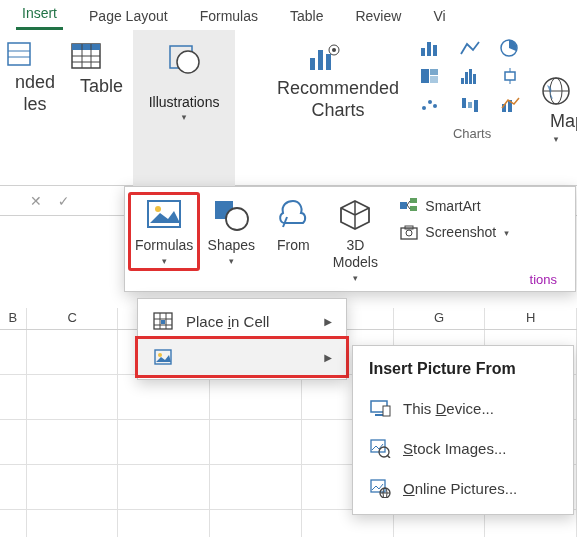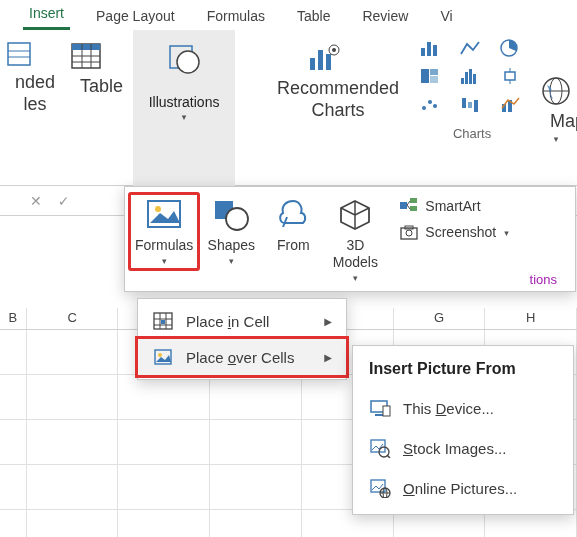--- a/index.html
+++ b/index.html
@@ -1,18 +1,18 @@
 <!DOCTYPE html>
 <html><head>
 <meta charset="utf-8">
 <style>
   * { margin: 0; padding: 0; box-sizing: border-box; font-family: "Segoe UI", sans-serif; }
   body { background: #fff; font-size: 14px; color: #222; width: 577px; height: 537px; overflow: hidden; position: relative; }
   
-  .tabs { display: flex; height: 30px; align-items: flex-end; padding-left: 23px; gap: 20px; }
+  .tabs { display: flex; height: 30px; align-items: flex-end; padding-left: 16px; gap: 20px; }
   .tab { padding: 4px 6px 6px; color: #444; cursor: pointer; }
   .tab.active { color: #217346; border-bottom: 3px solid #217346; font-weight: 400; }
   
   .ribbon { height: 156px; display: flex; border-bottom: 1px solid #d0d0d0; }
   .group { padding: 6px 2px 2px; display: flex; flex-direction: column; align-items: center; border-right: none; position: relative; }
   .big-btn { display: flex; flex-direction: column; align-items: center; padding: 4px 8px; cursor: pointer; border-radius: 2px; min-width: 60px; }
   .big-btn .lbl { font-size: 18px; color: #3b3b3b; text-align: center; margin-top: 4px; line-height: 1.2; margin-left: 32px; }
   .chev { font-size: 9px; color: #555; margin-top: 2px; }
   .illus { background: #ebebeb; height: 156px; display: flex; flex-direction: column; align-items: center; justify-content: flex-start; padding: 10px 8px 6px; min-width: 102px; }
   .charts-grid { display: grid; grid-template-columns: repeat(3, 34px); grid-template-rows: repeat(3, 28px); gap: 0px 6px; padding: 0 6px; }
@@ -272,21 +272,20 @@
       </svg>
     <span>Place <span class="u">i</span>n Cell</span>
     <span class="arrow">▶</span>
   </div>
   <div class="sub-item hl red-row">
     <svg width="22" height="20">
         <rect x="3" y="3" width="16" height="14" fill="none" stroke="#3b78b4" stroke-width="1.4"></rect>
         <circle cx="8" cy="8" r="2" fill="#f0c040"></circle>
         <path d="M4 15 L9 10 L13 13 L17 8 L19 15 Z" fill="#3b78b4"></path>
       </svg>
-    <span>Place <span class="u">o</span>ver Cells</span>
     <span class="arrow">▶</span>
   </div>
 </div>
 
 <div class="fly">
   <div class="fly-title">Insert Picture From</div>
   <div class="fly-item">
     <svg width="22" height="20">
         <rect x="2" y="3" width="16" height="11" fill="none" stroke="#3b78b4" stroke-width="1.5"></rect>
         <rect x="6" y="16" width="8" height="2" fill="#3b78b4"></rect>

